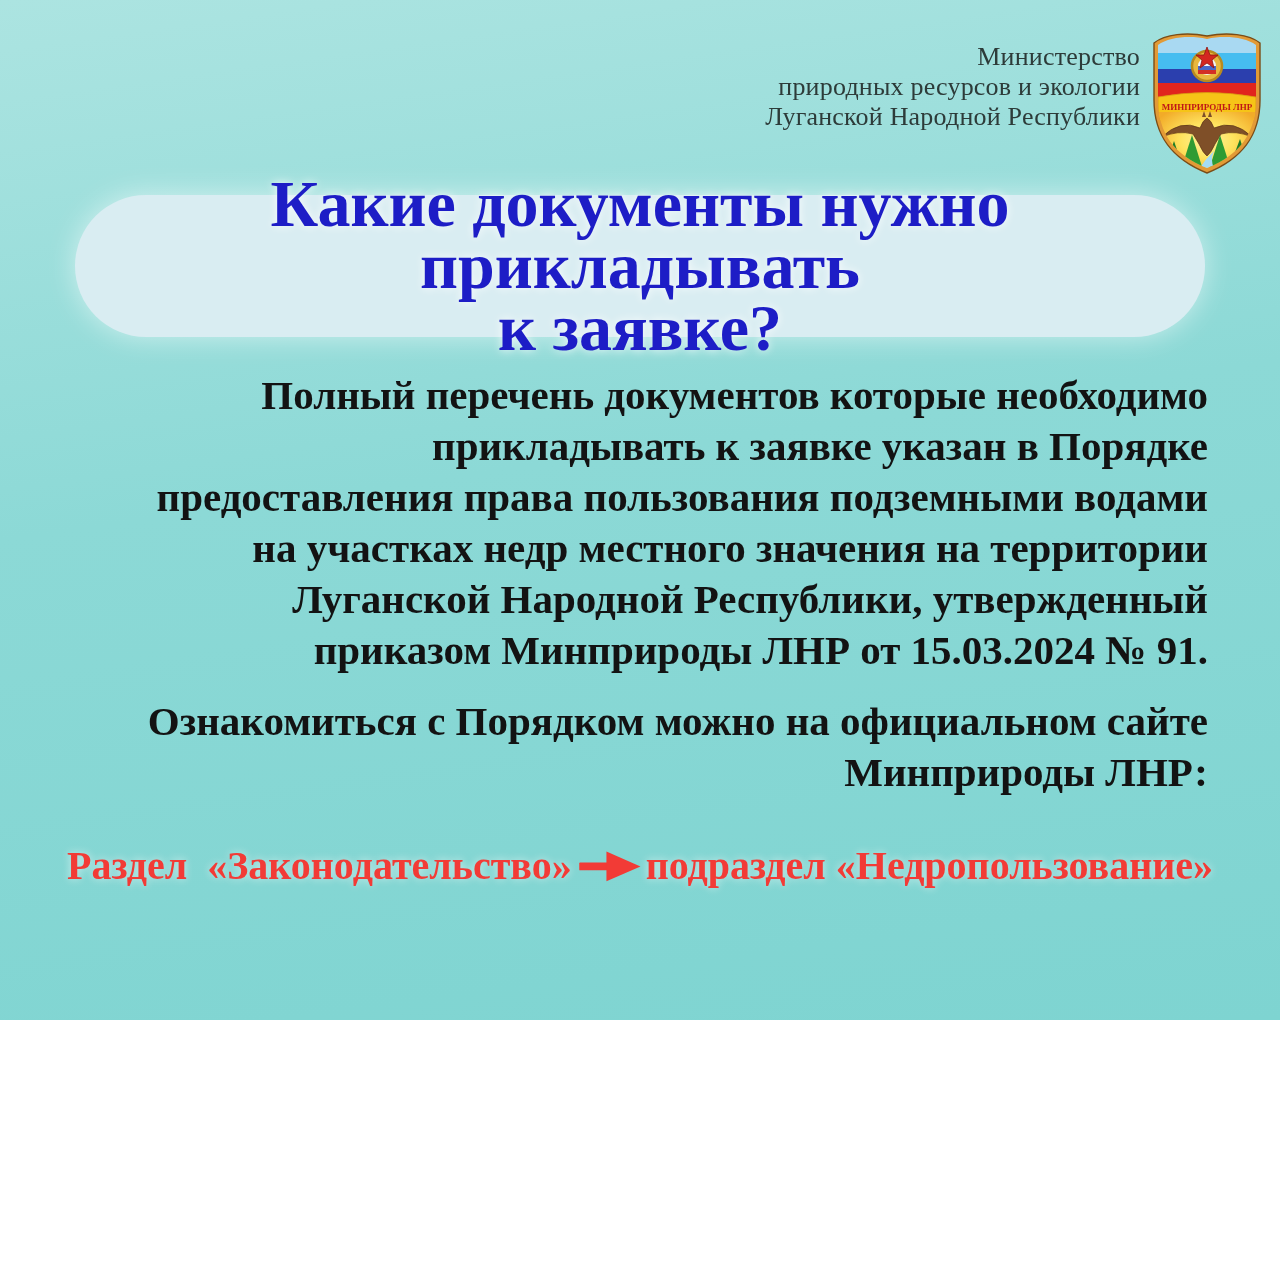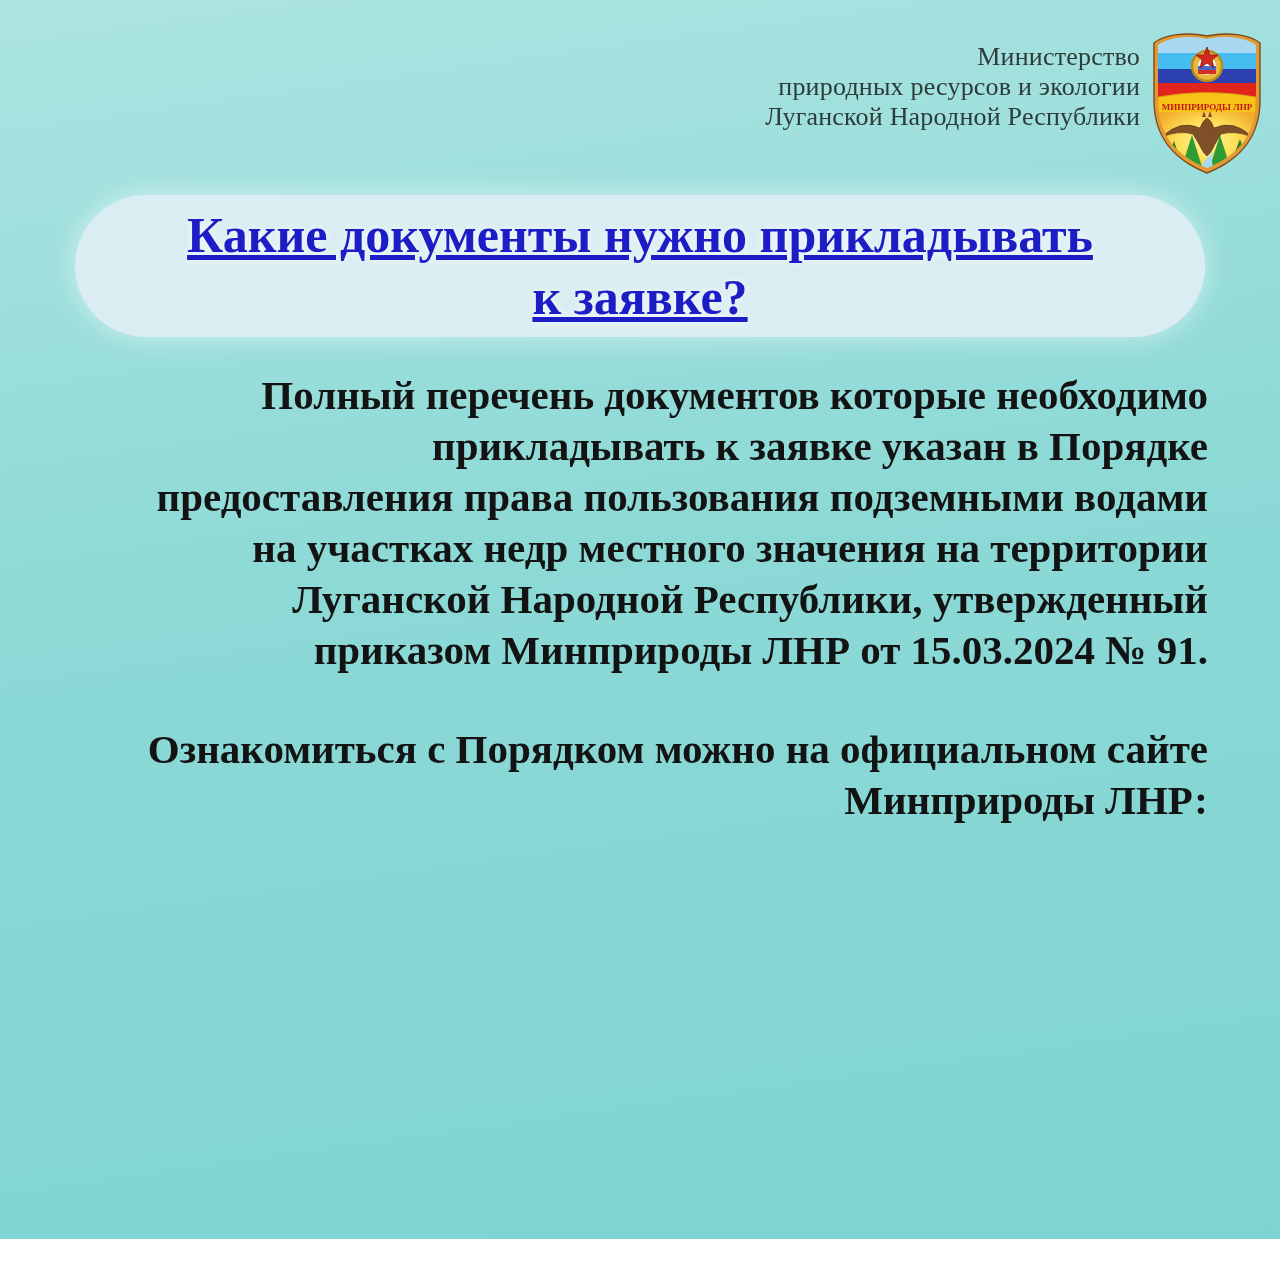--- a/index.html
+++ b/index.html
@@ -13,21 +13,21 @@
     --ministry_text:#2d3b39;
   }
   *{margin:0;padding:0;box-sizing:border-box;}
   html,body{width:1280px;height:1280px;}
   body{
     font-family:"Liberation Serif", serif;
     overflow:hidden;
   }
   .canvas{
     position:relative;
-    width:1280px;height:1239px;
+    width:1280px;height:1020px;
     background:linear-gradient(172deg, var(--bg_top) 0%, var(--bg_mid) 45%, var(--bg_bottom) 100%);
   }
   
   .ministry{
     position:absolute;
     top:42px; right:140px;
     text-align:right;
     font-size:26px;
     line-height:30px;
     color:var(--ministry_text);
@@ -49,44 +49,43 @@
   .banner{
     position:absolute;
     top:195px; left:75px;
     width:1130px; height:142px;
     background:var(--banner_bg);
     border-radius:71px;
     display:flex;align-items:center;justify-content:center;
     box-shadow:0 0 28px rgba(255,255,255,.55);
   }
   .banner h1{
-    font-size:50px;
+    font-size:66px;
     line-height:62px;
     font-weight:bold;
     color:var(--title_blue);
     text-align:center;
     white-space:pre-line;
     text-shadow:0 0 10px rgba(255,255,255,.85);
-    text-decoration:underline;
   }
   
   .bodytext{
     position:absolute;
     top:370px; left:78px;
     width:1130px;
   }
   .bodytext p{
     font-size:41px;
     line-height:51px;
     font-weight:bold;
     color:var(--body_black);
     white-space:pre-line;
     text-align:right;
   }
-  .bodytext p + p{margin-top:48px;}
+  .bodytext p + p{margin-top:20px;}
   
   .redline{
     position:absolute;
     top:842px; left:0;
     width:1280px;
     display:flex;align-items:center;justify-content:center;
     gap:5px;
     color:var(--accent_red);
     font-size:40px;
     font-weight:bold;
@@ -163,14 +162,22 @@
     <p>Полный перечень документов которые необходимо
 прикладывать к заявке  указан в Порядке
 предоставления права пользования подземными водами
 на участках недр местного значения на территории
 Луганской Народной Республики, утвержденный
 приказом Минприроды ЛНР от 15.03.2024 № 91.</p>
     <p>Ознакомиться с Порядком можно на официальном сайте
 Минприроды ЛНР:</p>
   </main>
 
+  <div class="redline">
+    <span class="keep-space">Раздел  «Законодательство»</span>
+    <svg class="arrow-svg" viewBox="0 0 74 40">
+      <rect class="fillred" x="2" y="16" width="34" height="9" rx="1"></rect>
+      <polygon class="fillred" points="34,3 74,20.5 34,38"></polygon>
+    </svg>
+    <span class="keep-space">подраздел «Недропользование»</span>
+  </div>
 
 </div>
 
 </body></html>

